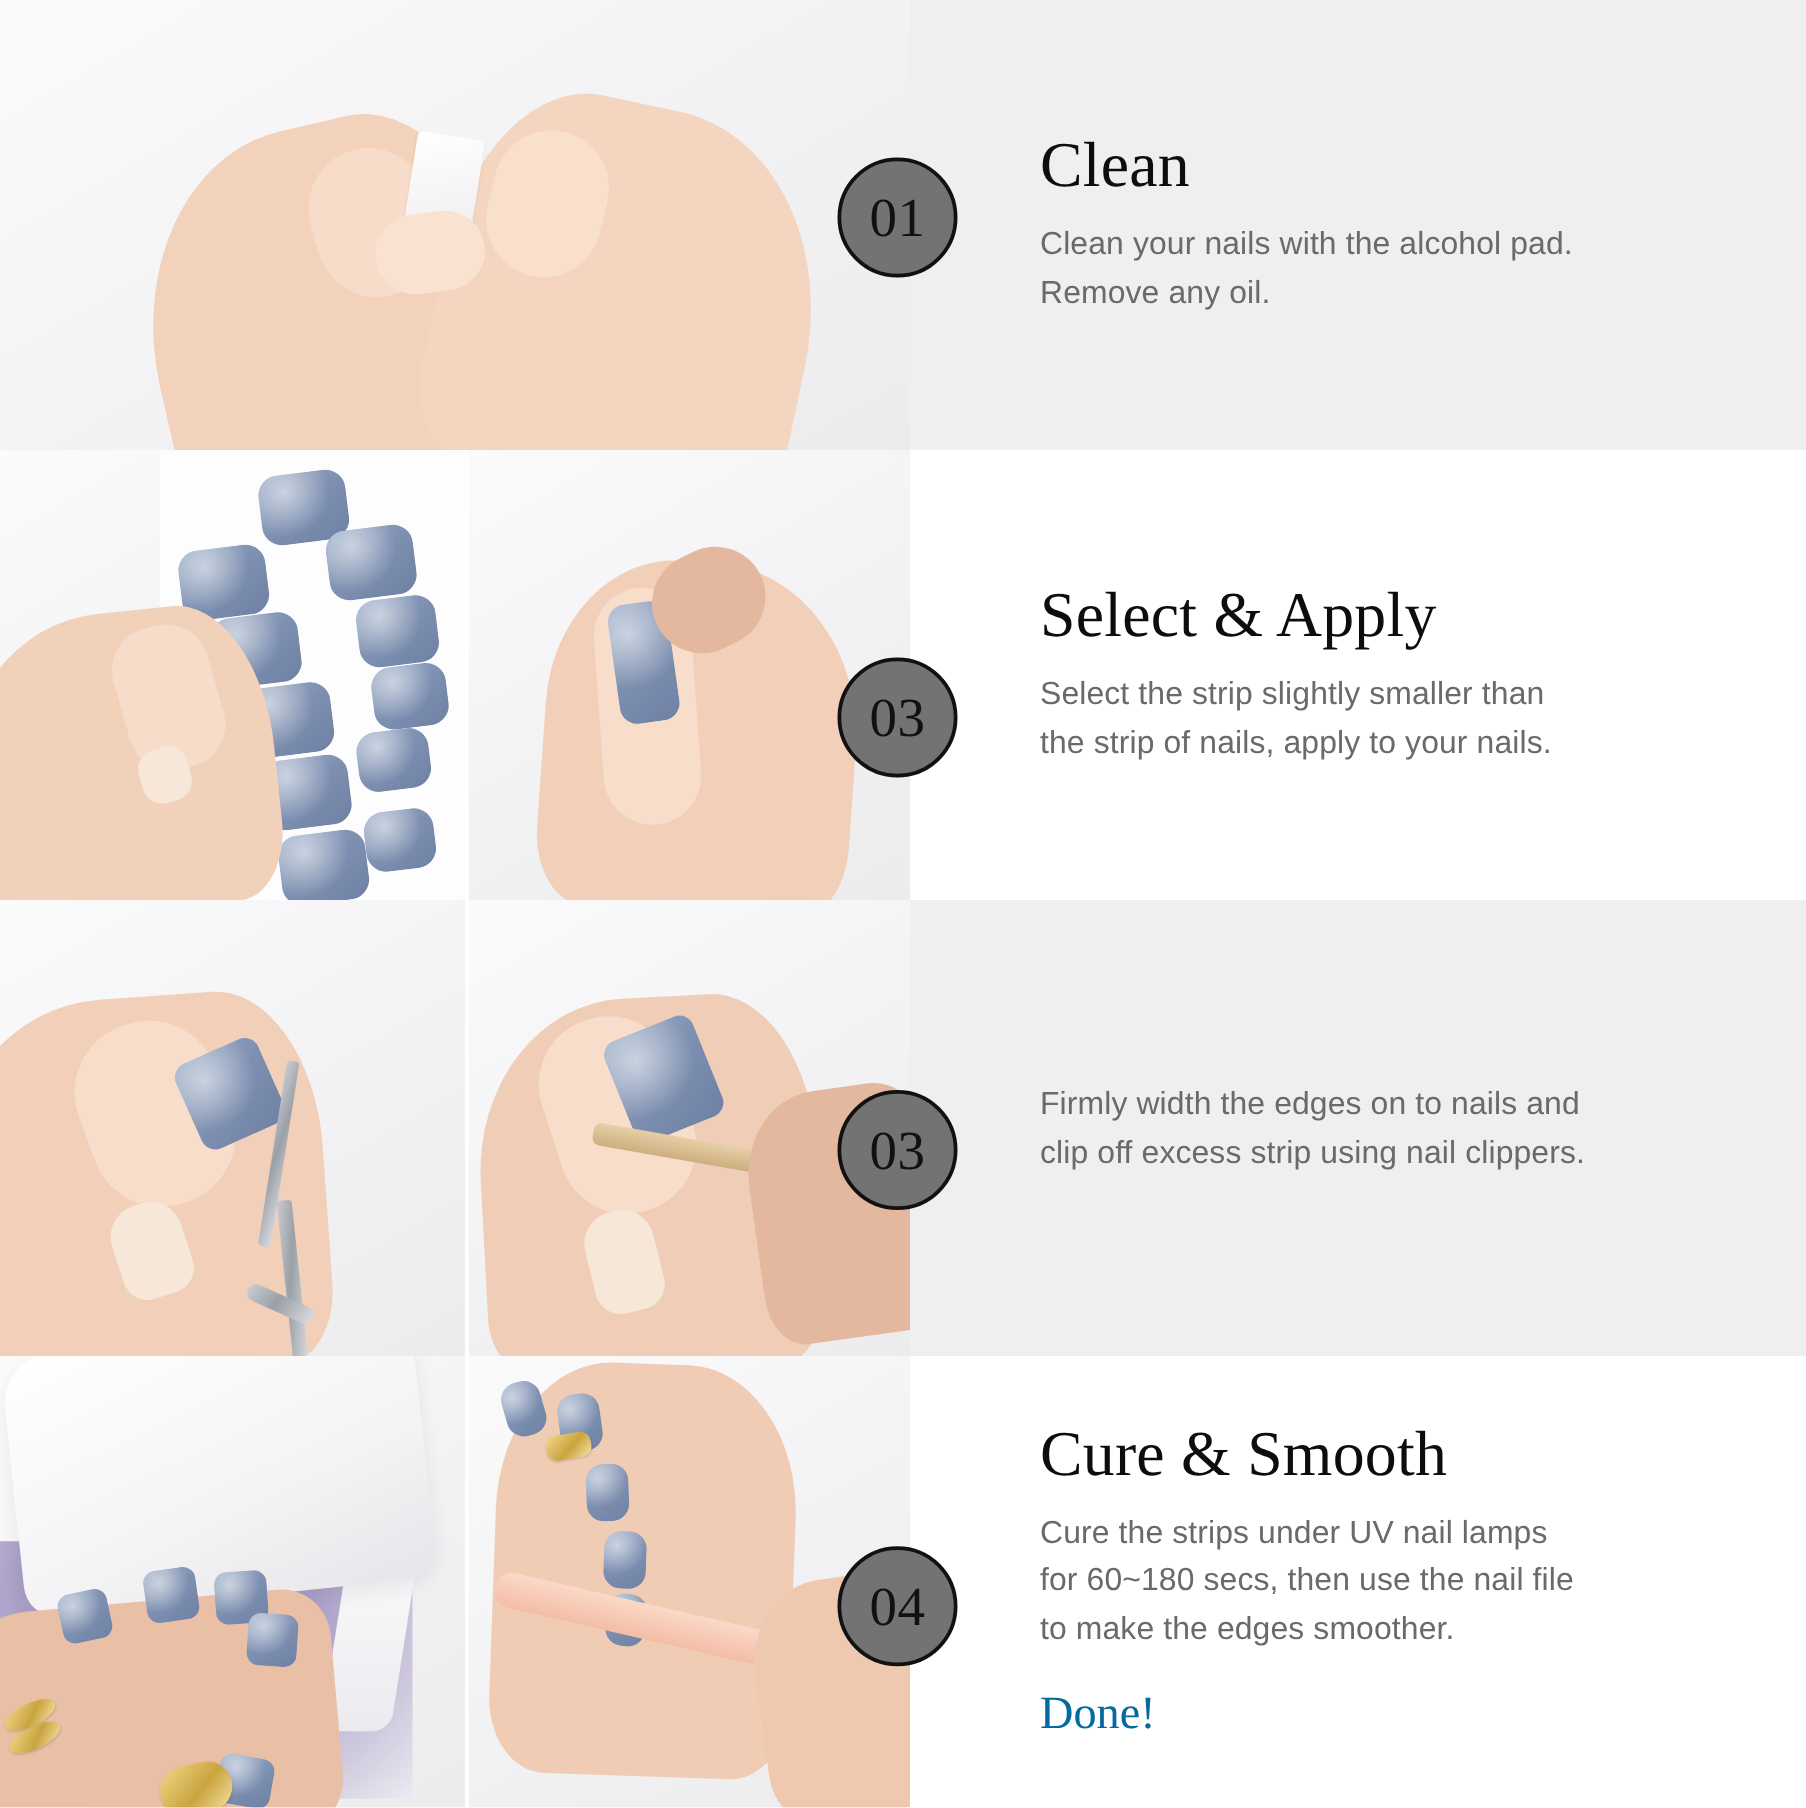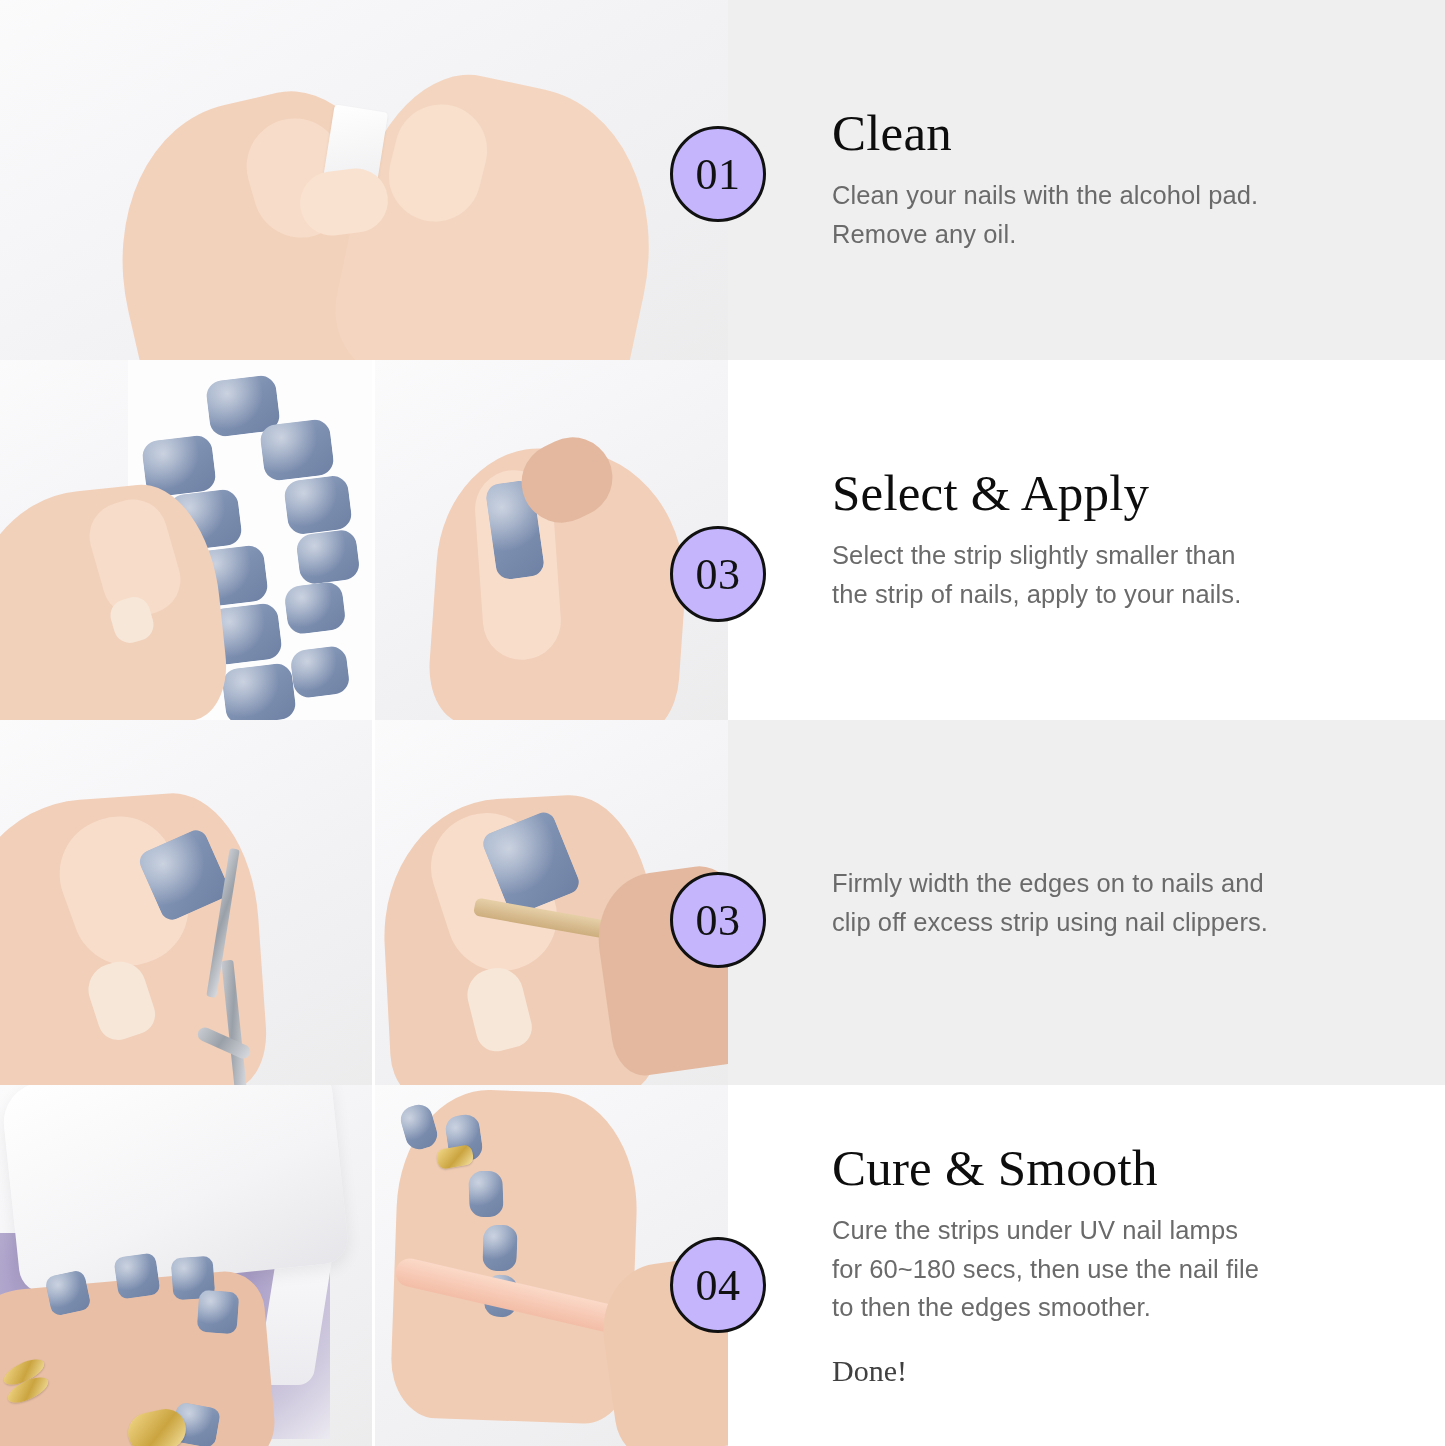--- a/index.html
+++ b/index.html
@@ -41,29 +41,29 @@
     font-size:51px; line-height:1.04;
     letter-spacing:.2px; margin-bottom:16px;
   }
   .copy p {
     font-family:"Liberation Sans", sans-serif;
     color:#6a6a6a; font-size:25.5px; line-height:1.52;
     letter-spacing:.1px;
   }
   .done {
     font-family:"Liberation Serif", serif;
-    color:#404040; font-size:30px; line-height:1.2;
+    color:#0369a1; font-size:37px; line-height:1.2;
     margin-top:26px;
   }
 
   
   .badge {
     position:absolute; left:-58px; width:96px; height:96px;
     border:3.5px solid #111; border-radius:50%;
-    background:#c4b5fd; z-index:40;
+    background:#737373; z-index:40;
     display:flex; align-items:center; justify-content:center;
     font-family:"Liberation Serif", serif;
     font-size:44px; color:#111; letter-spacing:.5px;
   }
   .badge.b1 { top:126px; }
   .badge.b2 { top:166px; }
   .badge.b3 { top:152px; }
   .badge.b4 { top:152px; }
 
   
@@ -310,19 +310,19 @@
         <span class="hidden-label">Pink nail file smoothing the edges of finished blue nails</span>
       </div>
 
     </div>
     <div class="copy">
       <div class="badge b4">04</div>
       <h2>Cure &amp; Smooth</h2>
       <p>
         <span>Cure the strips under UV nail lamps</span><br>
         <span>for 60~180 secs, then use the nail file</span><br>
-        <span>to then the edges smoother.</span>
+        <span>to make the edges smoother.</span>
       </p>
       <div class="done">Done!</div>
     </div>
   </div>
 
 </div>
 
 </body></html>

